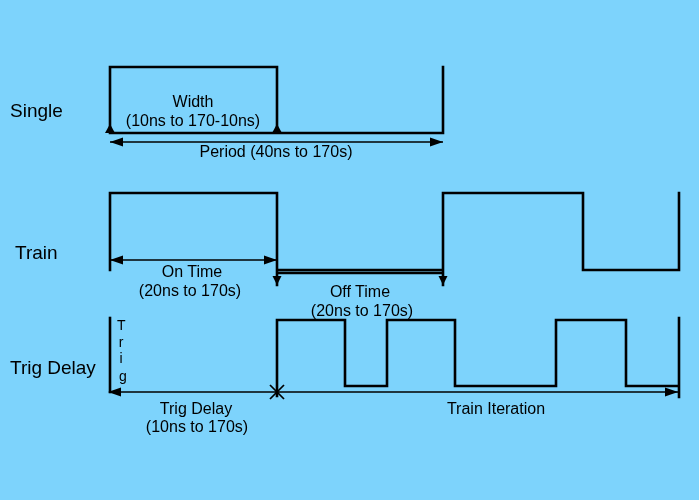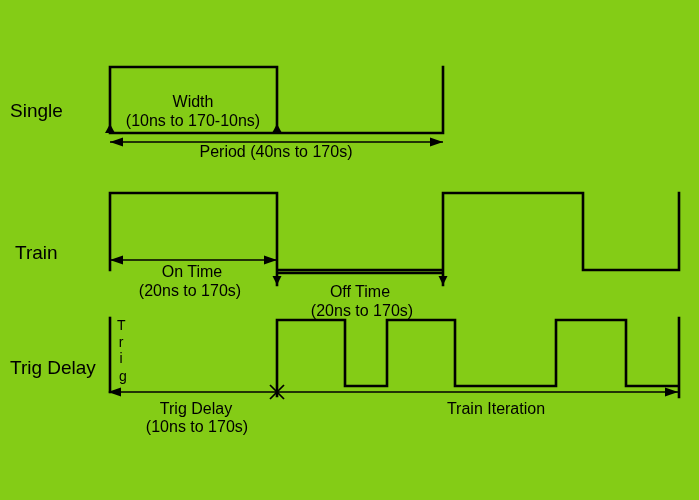--- a/index.html
+++ b/index.html
@@ -4,21 +4,21 @@
 <style>
   html, body {
     margin: 0;
     padding: 0;
     background: #ffffff;
   }
   .stage {
     position: relative;
     width: 699px;
     height: 500px;
-    background: #84cc16;
+    background: #7dd3fc;
     overflow: hidden;
   }
   svg { display: block; }
   .wf {
     fill: none;
     stroke: #000000;
     stroke-width: 2.6;
     stroke-linejoin: miter;
     stroke-linecap: square;
   }

